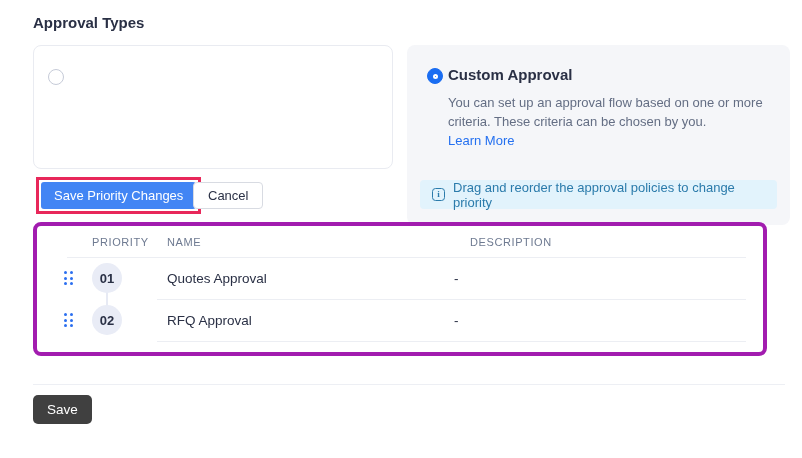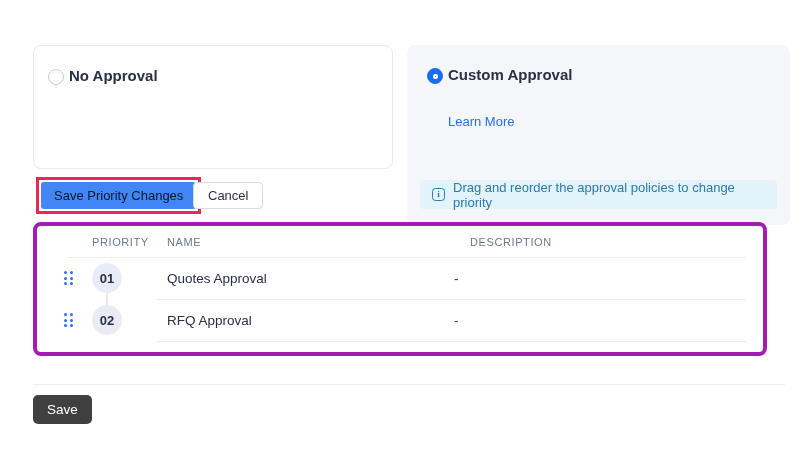--- a/index.html
+++ b/index.html
@@ -43,21 +43,21 @@
     border: 1.2px solid #2b7bab; border-radius: 3.5px; font-size: 9px;
     line-height: 11px; text-align: center; font-weight: 700;
     font-family: "Liberation Serif", serif; }
 
   
   .annotation { position: absolute; left: 36px; top: 177px;
     border: 3px solid #e8285a; padding: 2px; }
   .btn { font-family: "Liberation Sans", sans-serif; cursor: pointer;
     font-size: 13px; }
   .btn-primary { height: 27px; padding: 0 13px; background: #4285f4;
-    color: #0f172a; border: none; border-radius: 3px; }
+    color: #ffffff; border: none; border-radius: 3px; }
   .btn-secondary { position: absolute; left: 193px; top: 182px; height: 27px;
     padding: 4px 14px; background: #fff; color: #2a3045;
     border: 1px solid #d8dbe2; border-radius: 4px; }
 
   
   .table { position: absolute; left: 33px; top: 222px; width: 734px;
     height: 134px; background: #fff; border: 4px solid #a21caf;
     border-radius: 8px; }
   .thead { position: absolute; top: 0; left: 0; right: 0; height: 31px; }
   .th { position: absolute; top: 10px; font-size: 11px; font-weight: 500;
@@ -92,33 +92,33 @@
     height: 1px; background: #edeff4; }
   .btn-save { position: absolute; left: 33px; top: 395px; height: 29px;
     padding: 0 14px; background: #404040; color: #fff; border: none;
     border-radius: 5px; font-size: 13.5px; }
 </style>
 </head>
 <body>
 
 <div class="page">
 
+  <div class="page-title">Approval Types</div>
 
   <div class="card card-left">
     <span class="radio"></span>
-    <div class="card-heading">No Approval</div>
   </div>
 
   <div class="card card-right">
     <span class="radio selected">
       <span class="radio-dot"></span>
     </span>
     <div class="card-heading">Custom Approval</div>
     <div class="card-desc">
-      <br>
+      <span>You can set up an approval flow based on one or more criteria. These criteria can be chosen by you.</span><br>
       <span class="learn-more">Learn More</span>
     </div>
     <div class="banner">
       <span class="info-icon">i</span>
       <span>Drag and reorder the approval policies to change priority</span>
     </div>
   </div>
 
   <div class="annotation">
     <button class="btn btn-primary">Save Priority Changes</button>

